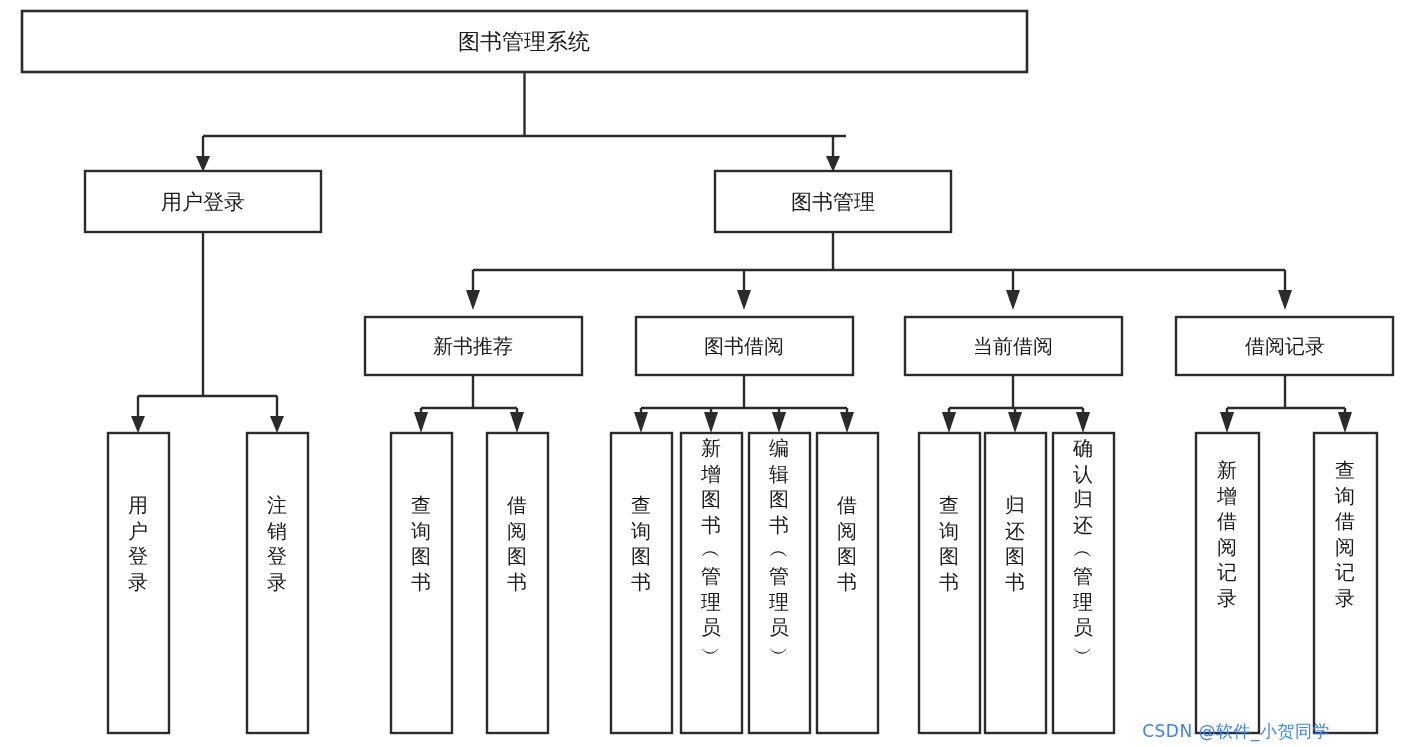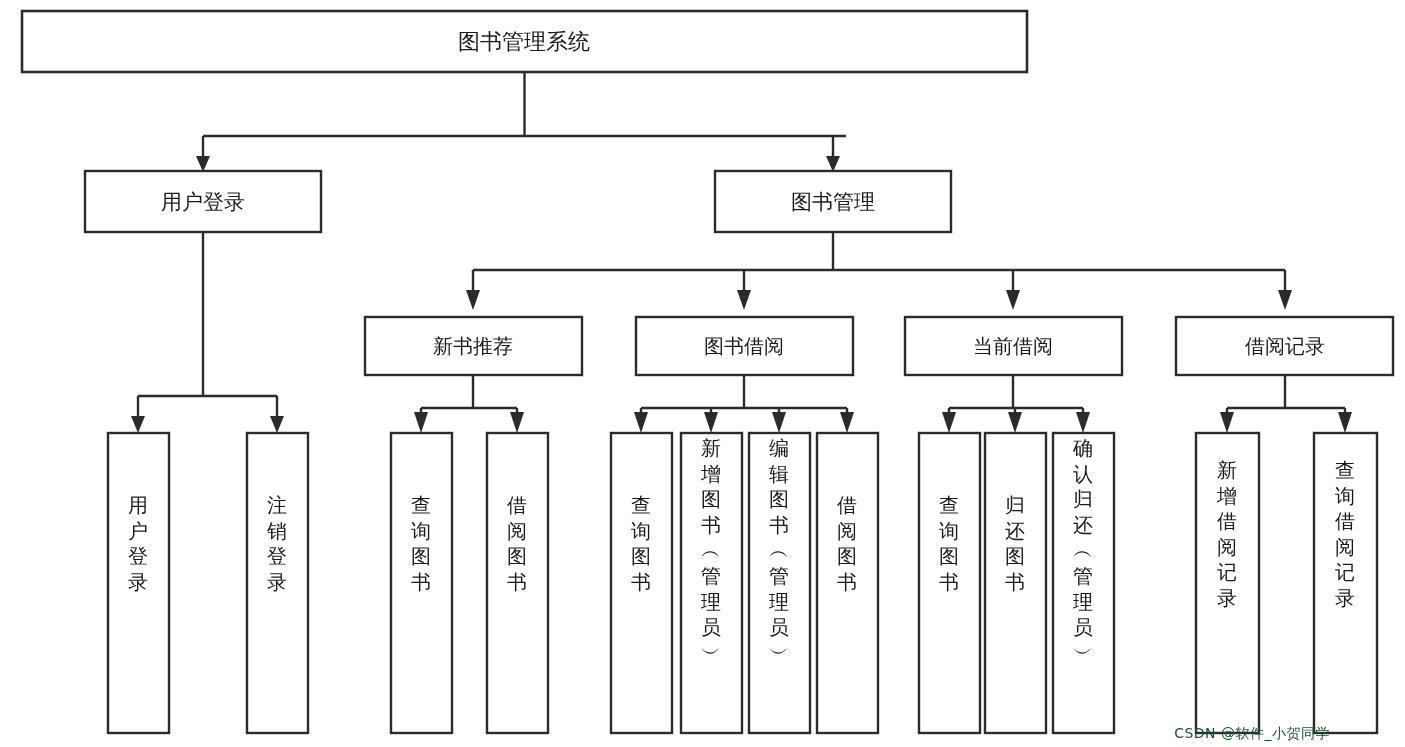--- a/index.html
+++ b/index.html
@@ -55,22 +55,22 @@
   }
   .arrow-head {
     fill: #2b2b2b;
     stroke: none;
   }
   .watermark {
     position: absolute;
     right: 8px;
     bottom: 4px;
     font-family: "DejaVu Sans", "Liberation Sans", sans-serif;
-    font-size: 14px;
-    color: #14532d;
+    font-size: 17px;
+    color: #3b82f6;
     white-space: nowrap;
     letter-spacing: 0.5px;
     user-select: none;
   }
 </style>
 </head>
 <body>
 
 <div id="diagram-root">
   <svg class="tree" viewBox="0 0 1405 747" xmlns="http://www.w3.org/2000/svg">

